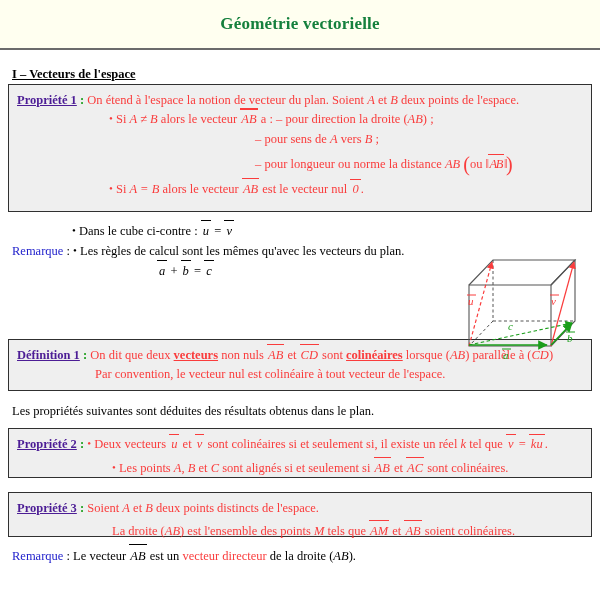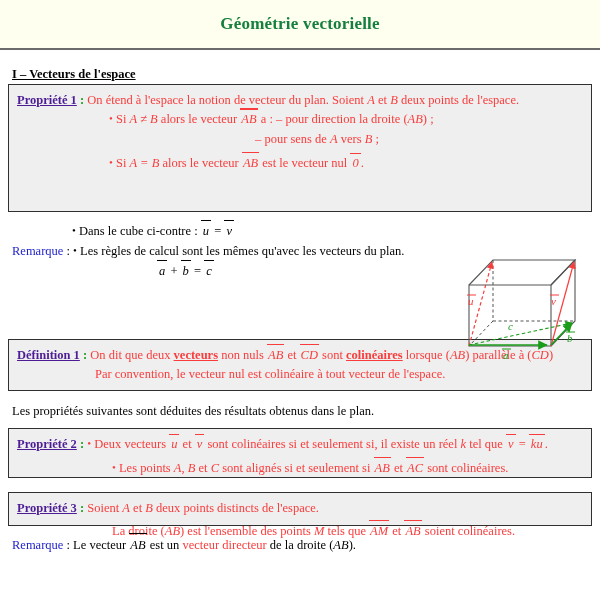--- a/index.html
+++ b/index.html
@@ -150,20 +150,25 @@
 
     <span class="ln ind1">
       <span class="red bullet">•</span>
       <span class="red">Si </span><em class="v red">A ≠ B</em><span class="red"> alors le vecteur </span><span class="vec red">AB</span><span class="red"> a : </span><span class="red">– pour direction la droite (</span><em class="v red">AB</em><span class="red">) ;</span>
     </span>
 
     <span class="ln ind3">
       <span class="red">– pour sens de </span><em class="v red">A</em><span class="red"> vers </span><em class="v red">B</em><span class="red"> ;</span>
     </span>
 
+    <span class="ln ind3" style="padding-top:6px;">
+      <span class="red">– pour longueur ou norme la distance </span><em class="v red">AB</em>
+      <span class="red bigparen">(</span><span class="red">ou</span>
+      <span class="red norm bars">‖<span class="vecs">AB</span>‖</span><span class="red bigparen">)</span>
+    </span>
 
     <span class="ln ind1" style="padding-top:5px;">
       <span class="red bullet">•</span>
       <span class="red">Si </span><em class="v red">A = B</em><span class="red"> alors le vecteur </span><span class="vec red">AB</span><span class="red"> est le vecteur nul </span><span class="vecs red">0</span><span class="red">.</span>
     </span>
 
   </div>
 
   
   <div class="remark-wrap">
@@ -203,21 +208,21 @@
     </span>
     <span class="ln ind-p2" style="padding-top:5px;">
       <span class="red bullet">•</span>
       <span class="red">Les points </span><em class="v red">A</em><span class="red">, </span><em class="v red">B</em><span class="red"> et </span><em class="v red">C</em><span class="red"> sont alignés si et seulement si </span><span class="vec red">AB</span><span class="red"> et </span><span class="vec red">AC</span><span class="red"> sont colinéaires.</span>
     </span>
   </div>
 
   <div class="spacer-14"></div>
 
   
-  <div class="box" style="height:34px;">
+  <div class="box" style="height:45px;">
     <span class="ln">
       <span class="lbl">Propriété 3</span><span class="colon-green"> : </span><span class="red">Soient </span><em class="v red">A</em><span class="red"> et </span><em class="v red">B</em><span class="red"> deux points distincts de l'espace.</span>
     </span>
     <span class="ln ind-p3" style="padding-top:4px;">
       <span class="red">La droite (</span><em class="v red">AB</em><span class="red">) est l'ensemble des points </span><em class="v red">M</em><span class="red"> tels que </span><span class="vec red">AM</span><span class="red"> et </span><span class="vec red">AB</span><span class="red"> soient colinéaires.</span>
     </span>
   </div>
 
   
   <div class="final-remark">

